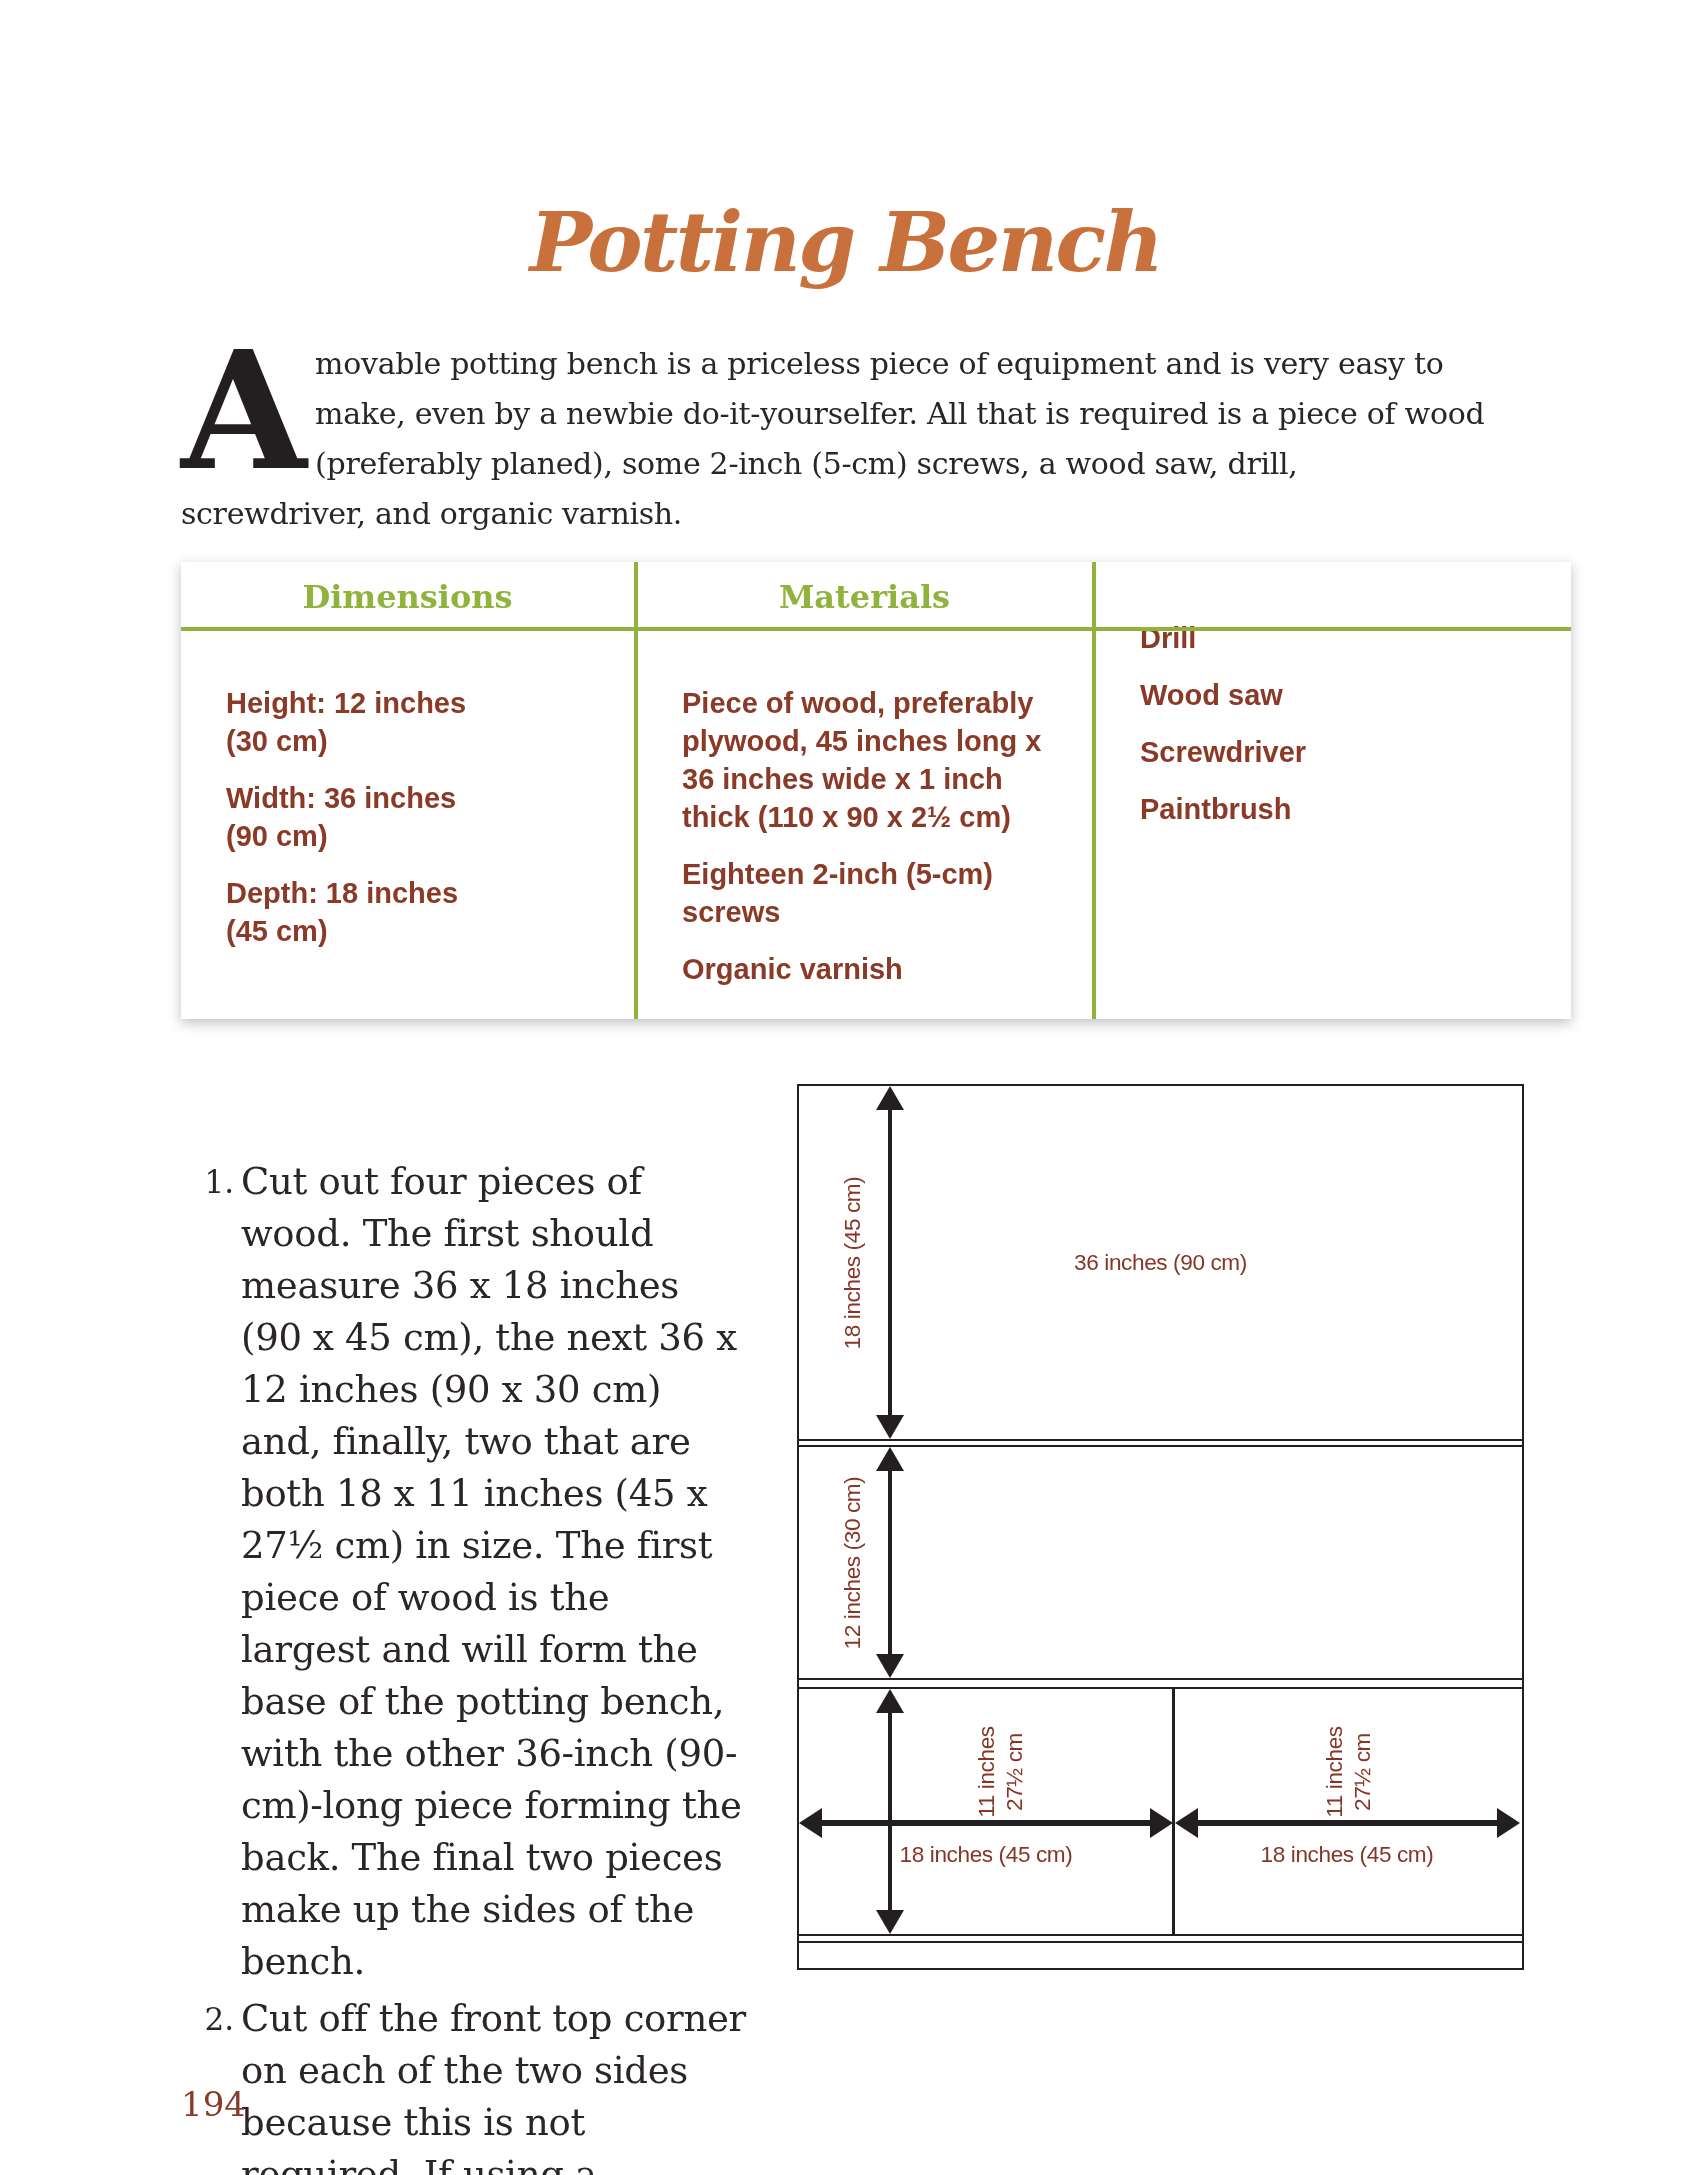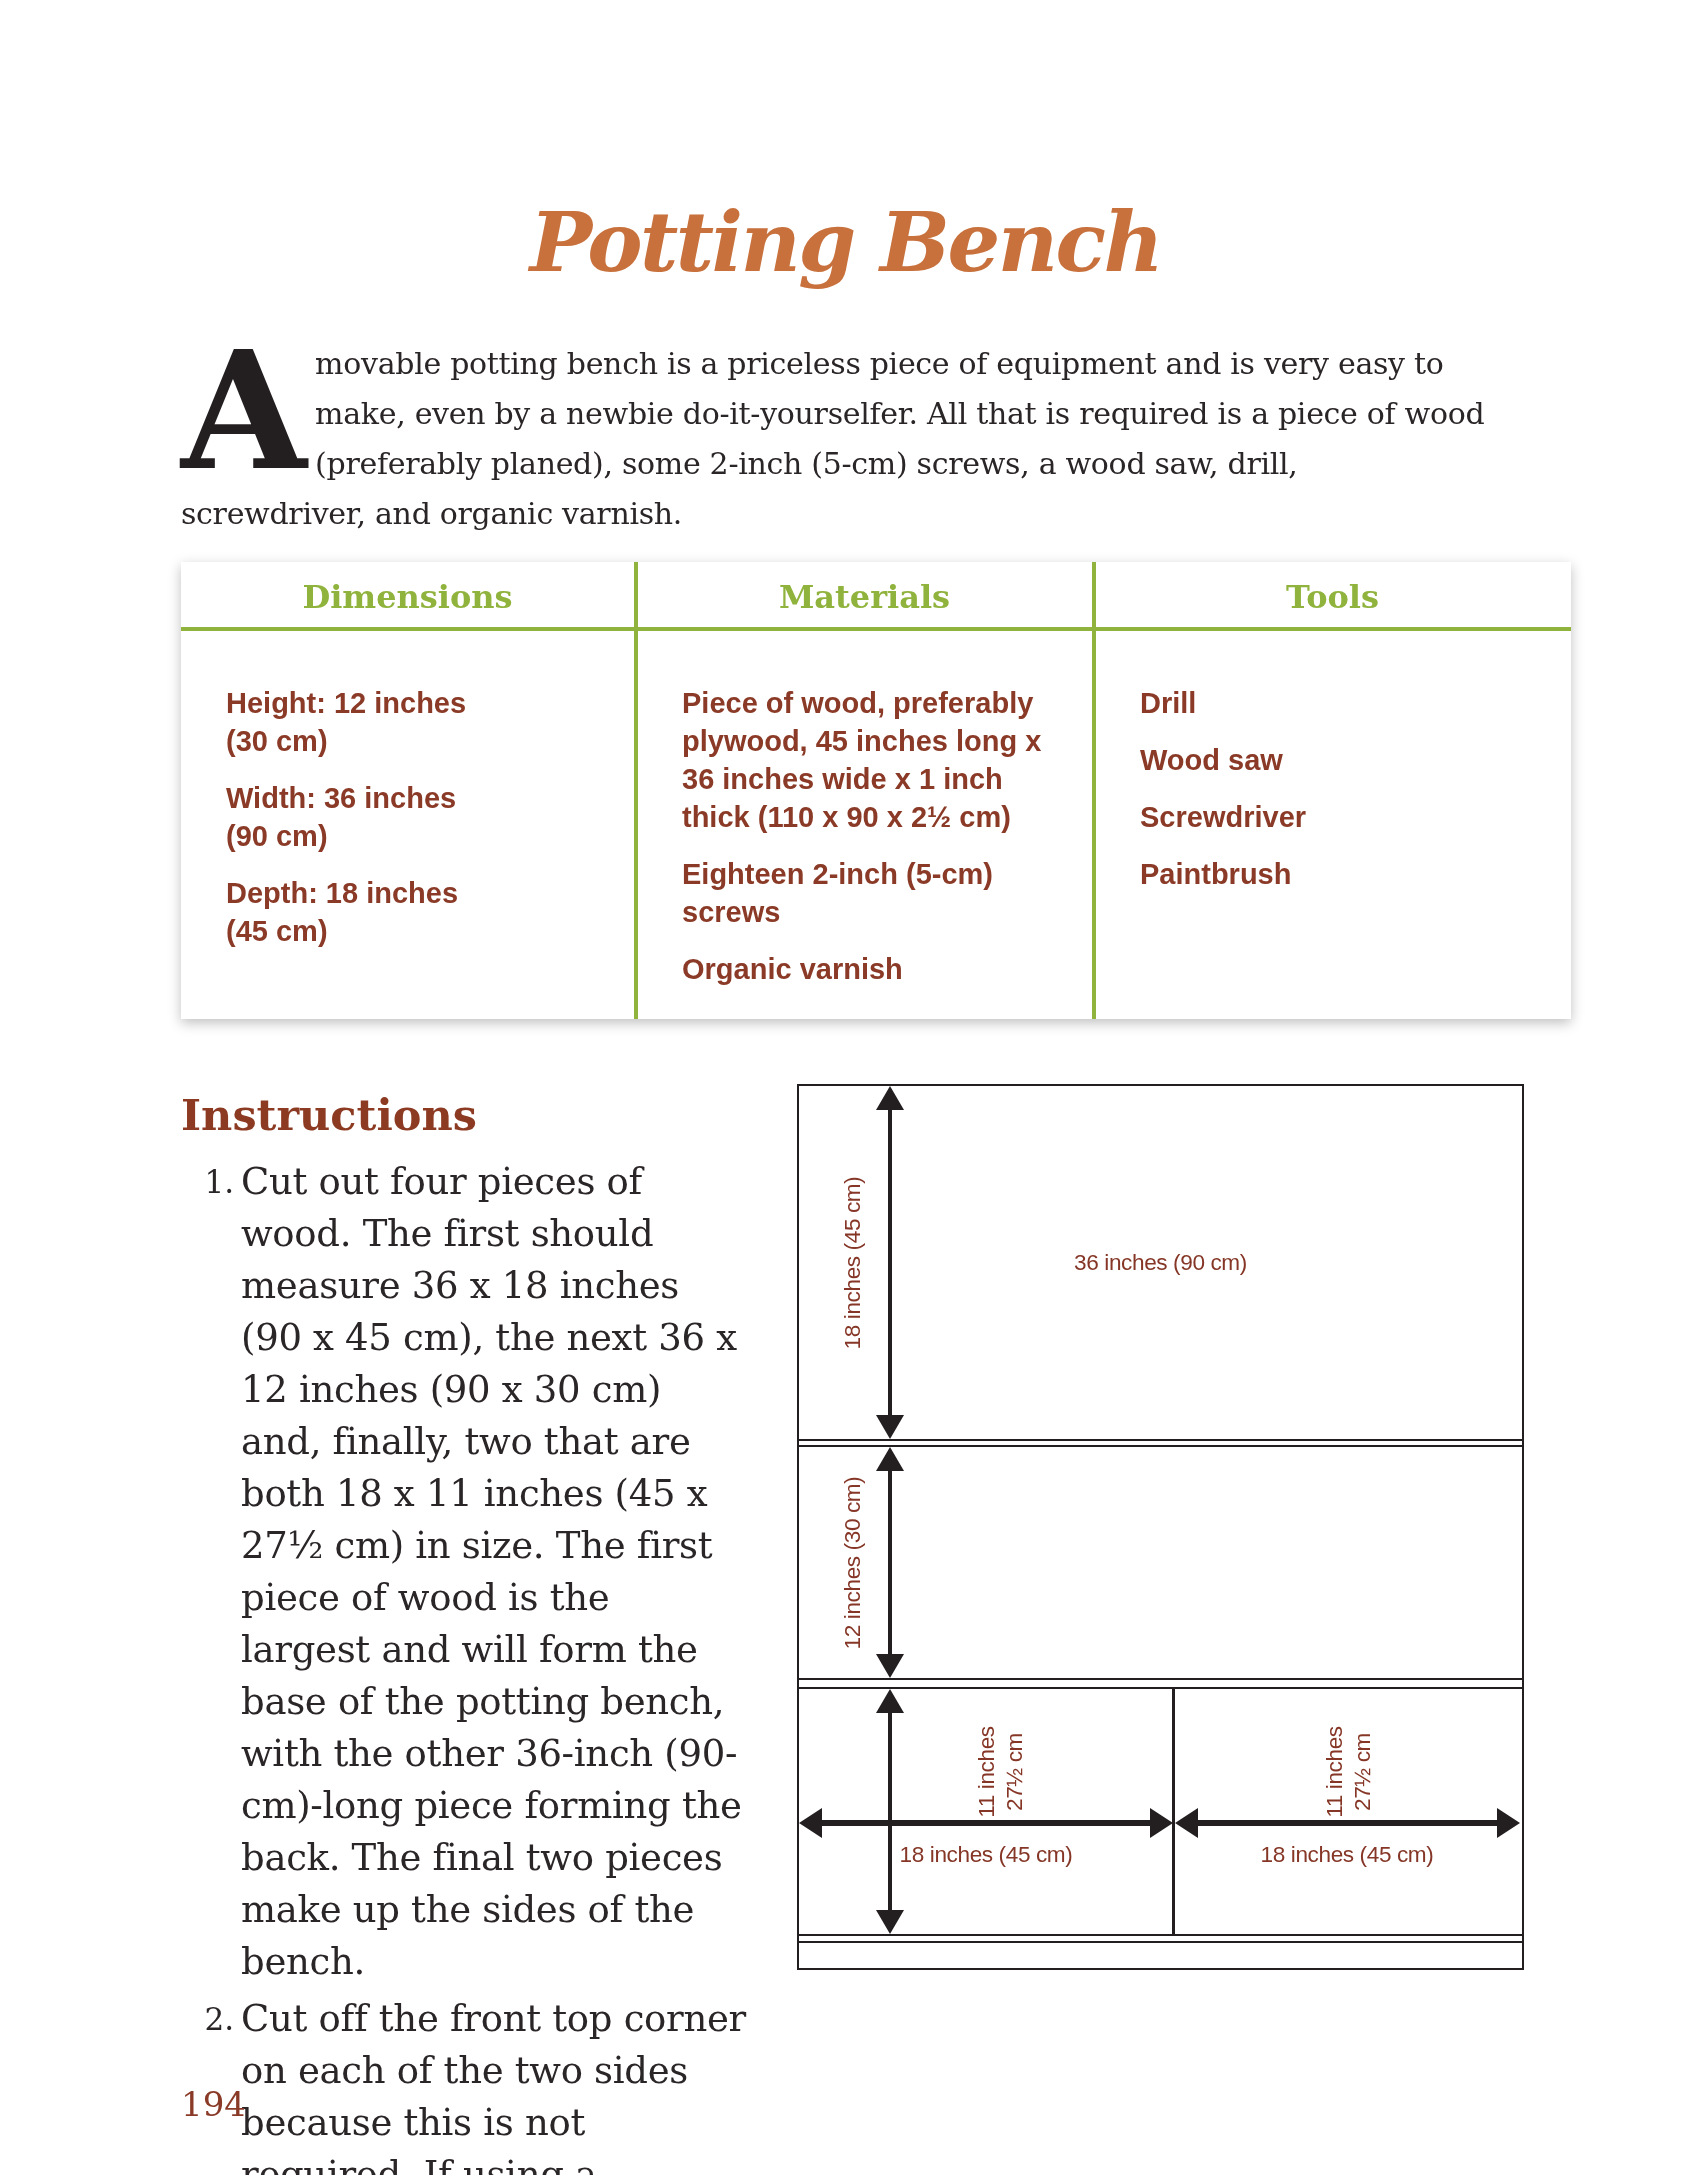--- a/index.html
+++ b/index.html
@@ -176,34 +176,32 @@
     </div>
     <div class="spec-col c2">
       <div class="spec-header">Materials</div>
       <div class="spec-body">
         <p>Piece of wood, preferably plywood, 45 inches long x 36 inches wide x 1 inch thick (110 x 90 x 2½ cm)</p>
         <p>Eighteen 2-inch (5-cm) screws</p>
         <p>Organic varnish</p>
       </div>
     </div>
     <div class="spec-col c3">
-      <div class="spec-header">Tools</div>
       <div class="spec-body">
         <p>Drill</p>
         <p>Wood saw</p>
         <p>Screwdriver</p>
         <p>Paintbrush</p>
       </div>
     </div>
     <div class="spec-rule"></div>
     <div class="spec-divider d1"></div>
     <div class="spec-divider d2"></div>
   </div>
 
-  <h2 class="instructions-heading">Instructions</h2>
 
   <div class="steps">
     <div class="step">
       <span class="step-number">1.</span>
       <span class="step-text">Cut out four pieces of wood. The first should measure 36 x 18 inches (90 x 45 cm), the next 36 x 12 inches (90 x 30 cm) and, finally, two that are both 18 x 11 inches (45 x 27½ cm) in size. The first piece of wood is the largest and will form the base of the potting bench, with the other 36-inch (90-cm)-long piece forming the back. The final two pieces make up the sides of the bench.</span>
     </div>
     <div class="step">
       <span class="step-number">2.</span>
       <span class="step-text">Cut off the front top corner on each of the two sides because this is not required. If using a</span>
     </div>

